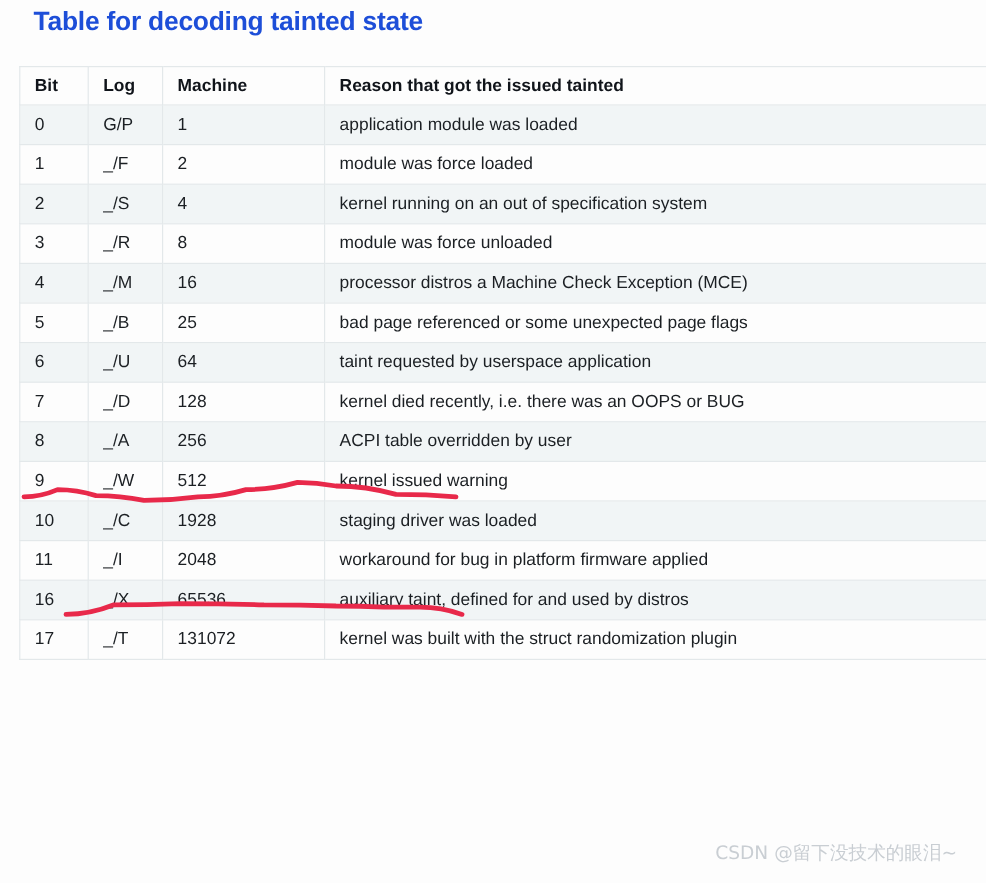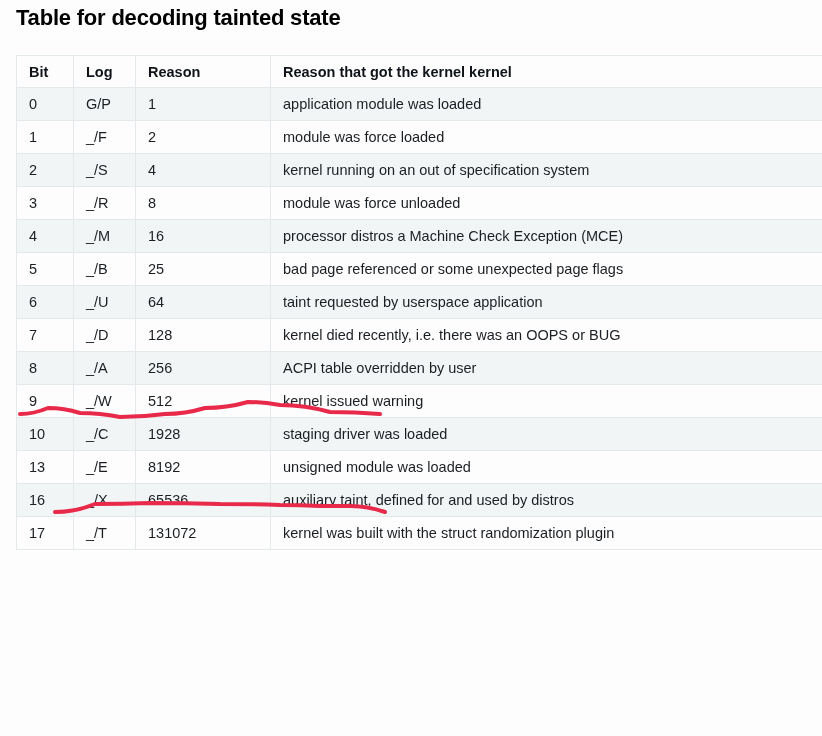--- a/index.html
+++ b/index.html
@@ -17,26 +17,26 @@
   }
 
   #page-root {
     position: relative;
     width: 822px;
     height: 736px;
   }
 
   .page-title {
     position: absolute;
-    left: 16px;
+    left: 28px;
     top: 2px;
     font-size: 22px;
     font-weight: bold;
     letter-spacing: -0.2px;
-    color: #000000;
+    color: #1d4ed8;
     line-height: 32px;
     white-space: nowrap;
   }
 
   .table-wrap {
     position: absolute;
     left: 16px;
     top: 55px;
     width: 806px;
   }
@@ -128,22 +128,22 @@
       <colgroup>
         <col class="c-bit">
         <col class="c-log">
         <col class="c-number">
         <col class="c-reason">
       </colgroup>
       <thead>
         <tr>
           <th>Bit</th>
           <th>Log</th>
-          <th>Reason</th>
-          <th>Reason that got the kernel kernel</th>
+          <th>Machine</th>
+          <th>Reason that got the issued tainted</th>
         </tr>
       </thead>
       <tbody id="table-body">
           <tr>
             <td class="cell-bit">0</td>
             <td class="cell-log">G/P</td>
             <td class="cell-number">1</td>
             <td class="cell-reason">application module was loaded</td>
           </tr>
           <tr>
@@ -200,41 +200,42 @@
             <td class="cell-number">512</td>
             <td class="cell-reason">kernel issued warning</td>
           </tr>
           <tr>
             <td class="cell-bit">10</td>
             <td class="cell-log">_/C</td>
             <td class="cell-number">1928</td>
             <td class="cell-reason">staging driver was loaded</td>
           </tr>
           <tr>
-            <td class="cell-bit">13</td>
-            <td class="cell-log">_/E</td>
-            <td class="cell-number">8192</td>
-            <td class="cell-reason">unsigned module was loaded</td>
+            <td class="cell-bit">11</td>
+            <td class="cell-log">_/I</td>
+            <td class="cell-number">2048</td>
+            <td class="cell-reason">workaround for bug in platform firmware applied</td>
           </tr>
           <tr>
             <td class="cell-bit">16</td>
             <td class="cell-log">_/X</td>
             <td class="cell-number">65536</td>
             <td class="cell-reason">auxiliary taint, defined for and used by distros</td>
           </tr>
           <tr>
             <td class="cell-bit">17</td>
             <td class="cell-log">_/T</td>
             <td class="cell-number">131072</td>
             <td class="cell-reason">kernel was built with the struct randomization plugin</td>
           </tr>
         </tbody>
     </table>
   </div>
 
 
+  <div class="watermark">CSDN @留下没技术的眼泪~</div>
 
   <svg class="annotations" id="annotation-layer" viewBox="0 0 822 736">
       <path d="M 20 414 Q 34 414 48 408 Q 64 408 80 413 Q 100 413 120 417 Q 142.5 417 165 414 Q 185 414 205 408 Q 226.5 408 248 402 Q 264 402 280 405 Q 305 405 330 412 Q 355 412 380 414" fill="none" stroke="#e8294a" stroke-width="4" stroke-linecap="round" stroke-linejoin="round"></path>
       <path d="M 55 512 Q 75 512 95 504 Q 122.5 504 150 503 Q 185 503 220 504 Q 250 504 280 505 Q 300 505 320 506 Q 335 506 350 506 Q 367.5 506 385 512" fill="none" stroke="#e8294a" stroke-width="4" stroke-linecap="round" stroke-linejoin="round"></path>
     </svg>
 
 </div>
 
 </body></html>

